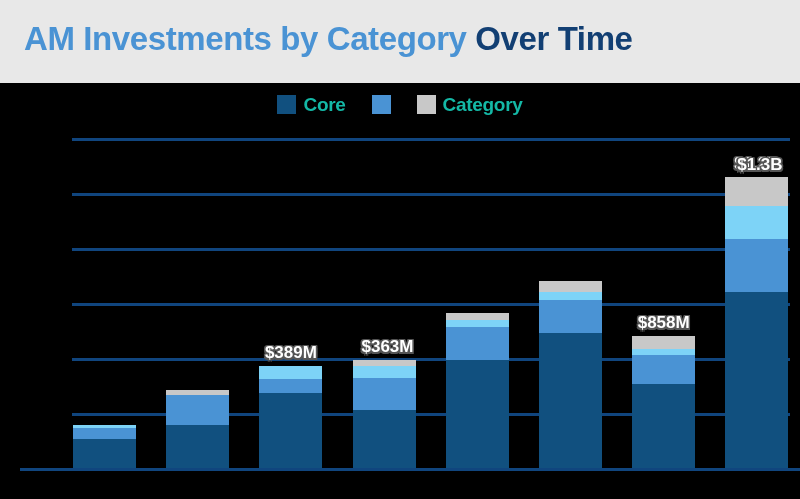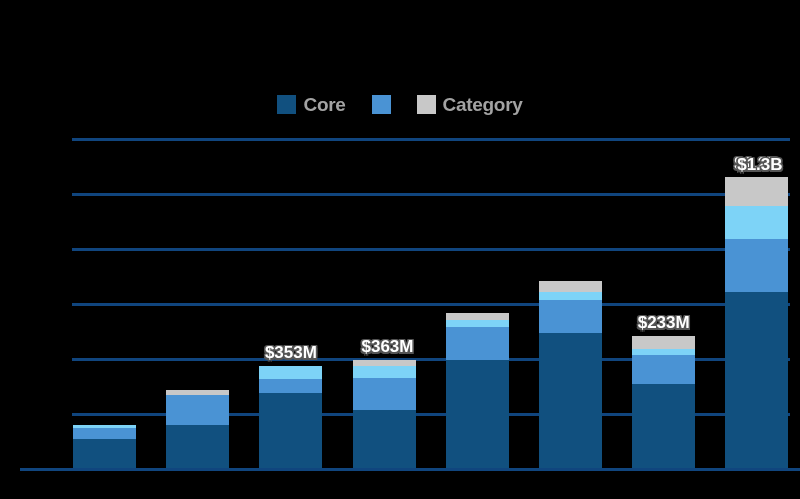--- a/index.html
+++ b/index.html
@@ -61,21 +61,21 @@
   }
   .legend-swatch {
     width: 19px;
     height: 19px;
     display: block;
     flex: 0 0 auto;
   }
   .legend-label {
     font-size: 19px;
     font-weight: bold;
-    color: #a3a3a3;
+    color: #14b8a6;
     letter-spacing: -0.3px;
     white-space: nowrap;
     line-height: 1;
   }
 
   
   #plot {
     position: absolute;
     left: 0;
     top: 0;
@@ -120,20 +120,23 @@
       -1.5px  0px   0 #555, 1.5px  0px   0 #555;
   }
   .bar-label.stacked-a { z-index: 6; }
   .bar-label.stacked-b { z-index: 7; }
 </style>
 </head>
 <body>
 
 <div id="root">
 
+  <div id="header-band">
+    <div id="chart-title"><span class="t-light">AM Investments by Category </span><span class="t-dark">Over Time</span></div>
+  </div>
 
   <div id="legend">
     <div class="legend-item">
       <span class="legend-swatch" style="background:#11507f"></span>
       <span class="legend-label">Core</span>
     </div>
     <div class="legend-item">
       <span class="legend-swatch" style="background:#4a93d4"></span>
     </div>
     <div class="legend-item">
@@ -193,21 +196,21 @@
           <span class="seg" style="height: 12.65px; background: rgb(200, 200, 200);"></span>
         </div>
         <div class="bar" style="left: 725.4px; width: 63px; height: 290.95px;">
           <span class="seg" style="height: 176px; background: rgb(17, 80, 127);"></span>
           <span class="seg" style="height: 52.8px; background: rgb(74, 147, 212);"></span>
           <span class="seg" style="height: 33.55px; background: rgb(125, 211, 247);"></span>
           <span class="seg" style="height: 28.6px; background: rgb(200, 200, 200);"></span>
         </div>
       </div>
     <div id="labels">
-        <div class="bar-label stacked-a" style="width: 103px; left: 239.4px; top: 344.25px;">$353M</div>
+        <div class="bar-label stacked-a" style="width: 103px; left: 239.4px; top: 344.25px;">$389M</div>
         <div class="bar-label stacked-a" style="width: 103px; left: 336px; top: 338.2px;">$363M</div>
-        <div class="bar-label stacked-a" style="width: 103px; left: 612.2px; top: 314px;">$233M</div>
+        <div class="bar-label stacked-a" style="width: 103px; left: 612.2px; top: 314px;">$858M</div>
         <div class="bar-label stacked-a" style="width: 103px; left: 705.4px; top: 155.05px;">$1.2B</div>
         <div class="bar-label stacked-b" style="width: 103px; left: 708.4px; top: 156.05px;">$1.3B</div>
       </div>
   </div>
 
 </div>
 
 </body></html>

